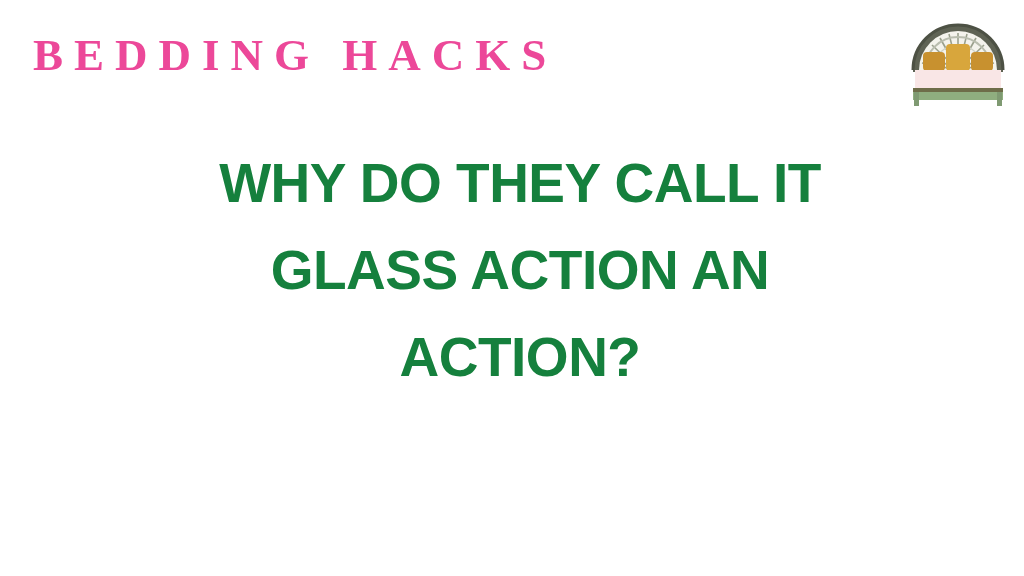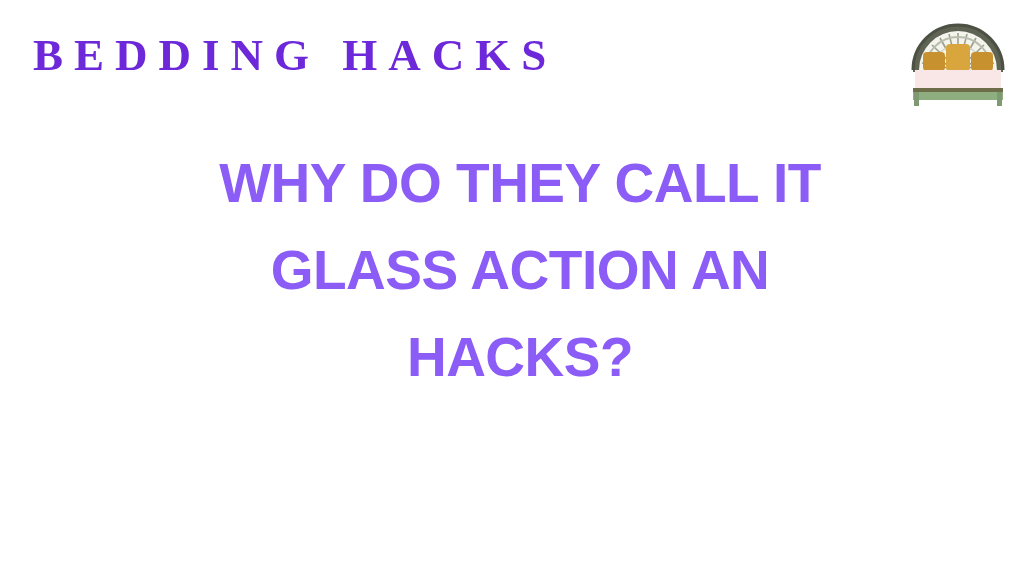--- a/index.html
+++ b/index.html
@@ -23,21 +23,21 @@
 
   
   .brand-title {
     position: absolute;
     left: 33px;
     top: 32px;
     font-family: "Liberation Serif", serif;
     font-size: 45px;
     font-weight: 700;
     letter-spacing: 11px;
-    color: #6d28d9;
+    color: #ec4899;
     line-height: 1.05;
     white-space: nowrap;
   }
 
   
   .bed-icon {
     position: absolute;
     left: 905px;
     top: 8px;
     width: 106px;
@@ -55,21 +55,21 @@
     left: 0;
     top: 140px;
     width: 1024px;
     text-align: center;
   }
   .headline-line {
     display: block;
     font-family: "Liberation Sans", sans-serif;
     font-size: 55px;
     font-weight: 700;
-    color: #8b5cf6;
+    color: #15803d;
     line-height: 87px;
     letter-spacing: -0.5px;
     white-space: nowrap;
     padding-left: 16px;
   }
 </style>
 </head>
 <body>
 
 <div class="page">
@@ -113,16 +113,16 @@
       <rect x="8" y="84" width="90" height="8" fill="#8fae7f"></rect>
 
       <rect x="9" y="84" width="5" height="14" fill="#7f9a72"></rect>
       <rect x="92" y="84" width="5" height="14" fill="#7f9a72"></rect>
     </svg>
   </div>
 
   <div class="headline">
     <span class="headline-line">WHY DO THEY CALL IT</span>
     <span class="headline-line">GLASS ACTION AN</span>
-    <span class="headline-line">HACKS?</span>
+    <span class="headline-line">ACTION?</span>
   </div>
 
 </div>
 
 </body></html>

